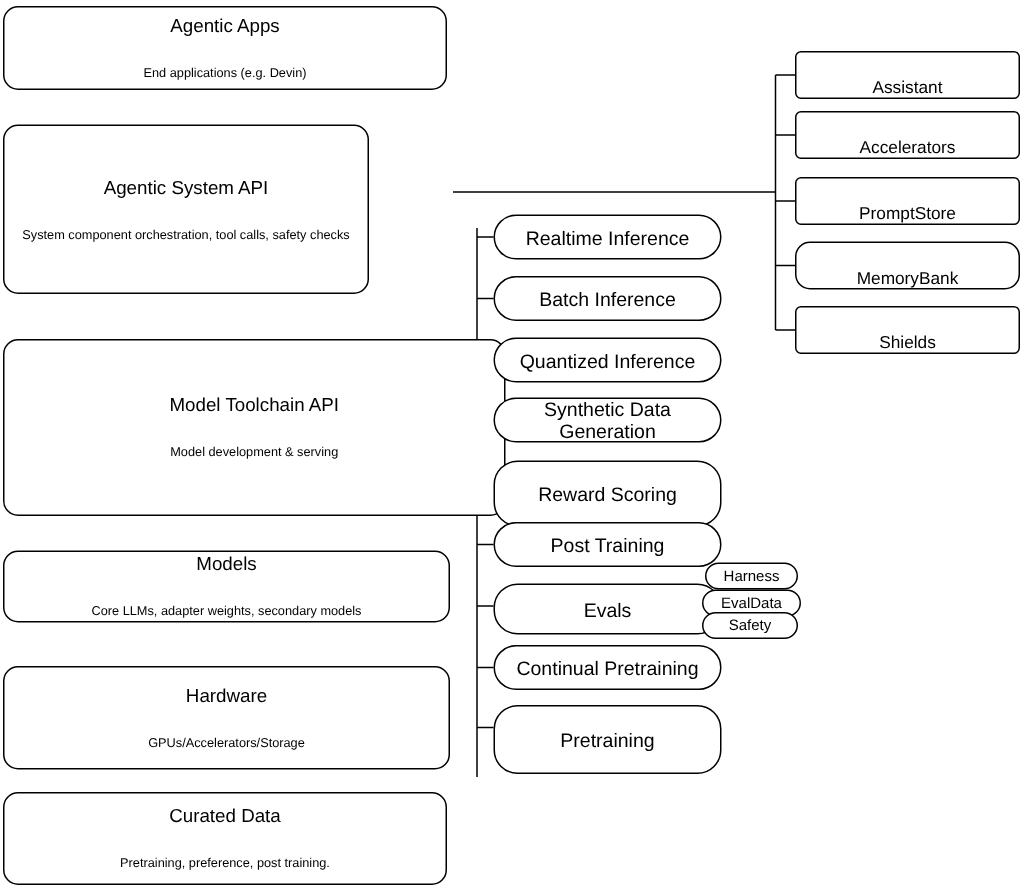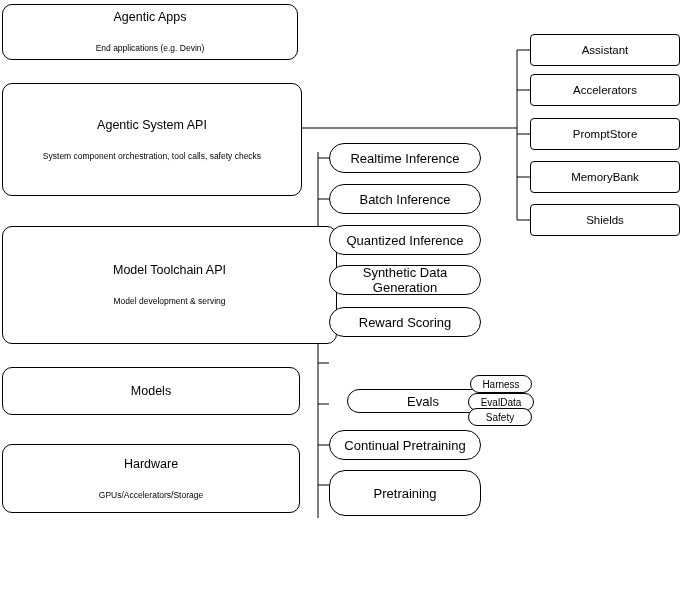--- a/index.html
+++ b/index.html
@@ -49,20 +49,21 @@
     border-radius: 16px;
     font-size: 13px;
   }
   .mini-pill {
     border-radius: 14px;
     font-size: 10px;
   }
   .right-node {
     border-radius: 4px;
     font-size: 11.5px;
+    justify-content: flex-end;
   }
   svg.connectors {
     position: absolute;
     left: 0;
     top: 0;
     width: 682px;
     height: 591px;
     pointer-events: none;
   }
 </style>
@@ -92,56 +93,64 @@
     <path d="M318,404 L329,404" stroke="#000" stroke-width="1" fill="none"></path>
     <path d="M318,445 L329,445" stroke="#000" stroke-width="1" fill="none"></path>
     <path d="M318,485 L329,485" stroke="#000" stroke-width="1" fill="none"></path>
   </svg>
 
   <div class="node stack-node" style="left:2px; top:4px; width:296px; height:56px;">
     <div class="title">Agentic Apps</div>
     <div class="subtitle">End applications (e.g. Devin)</div>
   </div>
 
-  <div class="node stack-node" style="left:2px; top:83px; width:300px; height:113px;">
+  <div class="node stack-node" style="left:2px; top:83px; width:244px; height:113px;">
     <div class="title">Agentic System API</div>
     <div class="subtitle">System component orchestration, tool calls, safety checks</div>
   </div>
 
   <div class="node stack-node" style="left:2px; top:226px; width:335px; height:118px;">
     <div class="title">Model Toolchain API</div>
     <div class="subtitle">Model development &amp; serving</div>
   </div>
 
   <div class="node stack-node" style="left:2px; top:367px; width:298px; height:48px;">
     <div class="title">Models</div>
+    <div class="subtitle">Core LLMs, adapter weights, secondary models</div>
   </div>
 
   <div class="node stack-node" style="left:2px; top:444px; width:298px; height:69px;">
     <div class="title">Hardware</div>
     <div class="subtitle">GPUs/Accelerators/Storage</div>
   </div>
 
+  <div class="node stack-node" style="left:2px; top:528px; width:296px; height:62px;">
+    <div class="title">Curated Data</div>
+    <div class="subtitle">Pretraining, preference, post training.</div>
+  </div>
 
   <div class="node pill" style="left:329px; top:143px; width:152px; height:30px;">
     <div>Realtime Inference</div>
   </div>
   <div class="node pill" style="left:329px; top:184px; width:152px; height:30px;">
     <div>Batch Inference</div>
   </div>
   <div class="node pill" style="left:329px; top:265px; width:152px; height:30px;">
     <div>Synthetic Data Generation</div>
   </div>
   <div class="node pill" style="left:329px; top:225px; width:152px; height:30px;">
     <div>Quantized Inference</div>
   </div>
-  <div class="node pill" style="left:329px; top:307px; width:152px; height:30px;">
+  <div class="node pill" style="left:329px; top:307px; width:152px; height:44px;">
     <div>Reward Scoring</div>
   </div>
-  <div class="node pill" style="left:347px; top:389px; width:152px; height:24px;">
+  <div class="node pill" style="left:329px; top:348px; width:152px; height:30px;">
+    <div>Post Training</div>
+  </div>
+  <div class="node pill" style="left:329px; top:389px; width:152px; height:34px;">
     <div>Evals</div>
   </div>
   <div class="node pill" style="left:329px; top:430px; width:152px; height:30px;">
     <div>Continual Pretraining</div>
   </div>
   <div class="node pill" style="left:329px; top:470px; width:152px; height:46px;">
     <div>Pretraining</div>
   </div>
 
   <div class="node mini-pill" style="left:470px; top:375px; width:62px; height:18px;">
@@ -156,20 +165,20 @@
 
   <div class="node right-node" style="left:530px; top:34px; width:150px; height:32px;">
     <div>Assistant</div>
   </div>
   <div class="node right-node" style="left:530px; top:74px; width:150px; height:32px;">
     <div>Accelerators</div>
   </div>
   <div class="node right-node" style="left:530px; top:118px; width:150px; height:32px;">
     <div>PromptStore</div>
   </div>
-  <div class="node right-node" style="left:530px; top:161px; width:150px; height:32px;">
+  <div class="node right-node" style="left:530px; top:161px; width:150px; height:32px;border-radius:10px;">
     <div>MemoryBank</div>
   </div>
   <div class="node right-node" style="left:530px; top:204px; width:150px; height:32px;">
     <div>Shields</div>
   </div>
 
 </div>
 
 </body></html>

